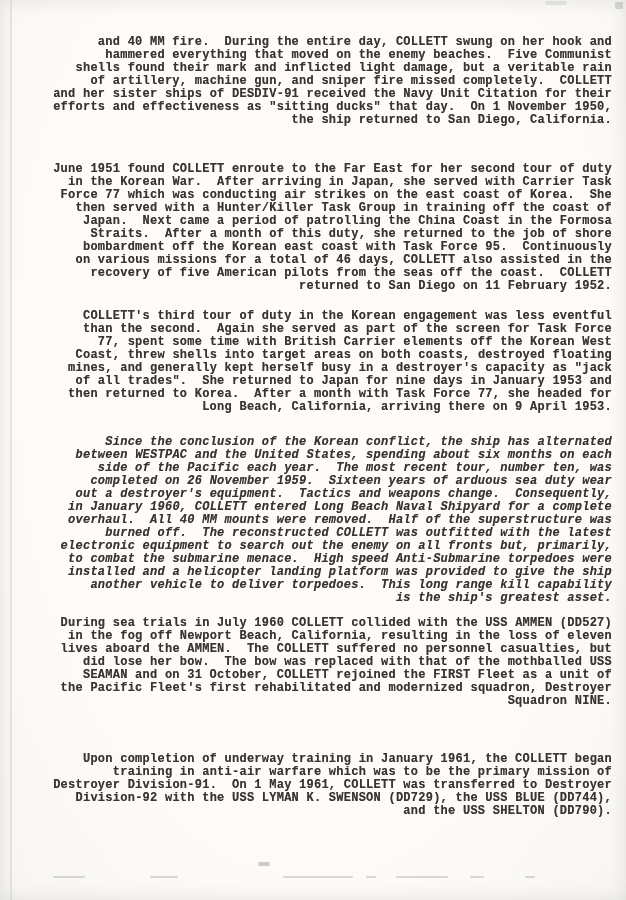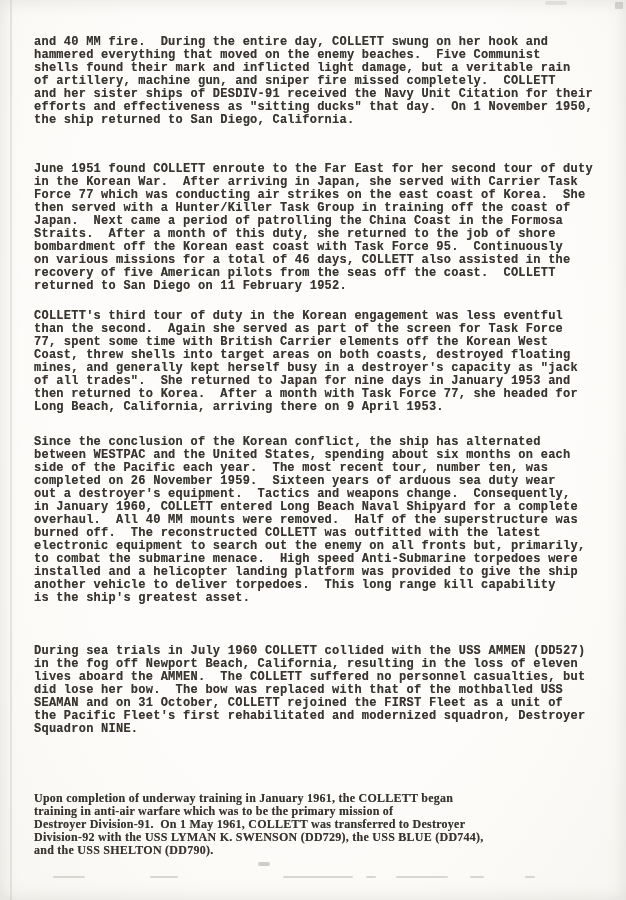--- a/index.html
+++ b/index.html
@@ -22,27 +22,28 @@
     position: absolute;
     left: 34px;
     width: 578px;
     font-size: 12px;
     line-height: 13px;
     letter-spacing: 0.25px;
     font-weight: 700;
     color: #383530;
     text-shadow: 0 0 0.6px rgba(56,50,44,0.55);
     white-space: pre;
+    text-align: right;
   }
   .p1 { top: 36px; }
   .p2 { top: 163px; }
   .p3 { top: 310px; font-family: Liberation Mono, monospace; }
-  .p4 { top: 436px; }
-  .p5 { top: 645px; }
-  .p6 { top: 792px; font-family: Liberation Serif, serif; }
+  .p4 { top: 436px; font-style: italic; }
+  .p5 { top: 617px; }
+  .p6 { top: 753px; }
 
   
   .edge-line {
     position: absolute;
     left: 10px; top: 0;
     width: 1.5px; height: 900px;
     background: rgba(185,183,176,0.30);
   }
   .corner-speck {
     position: absolute;

